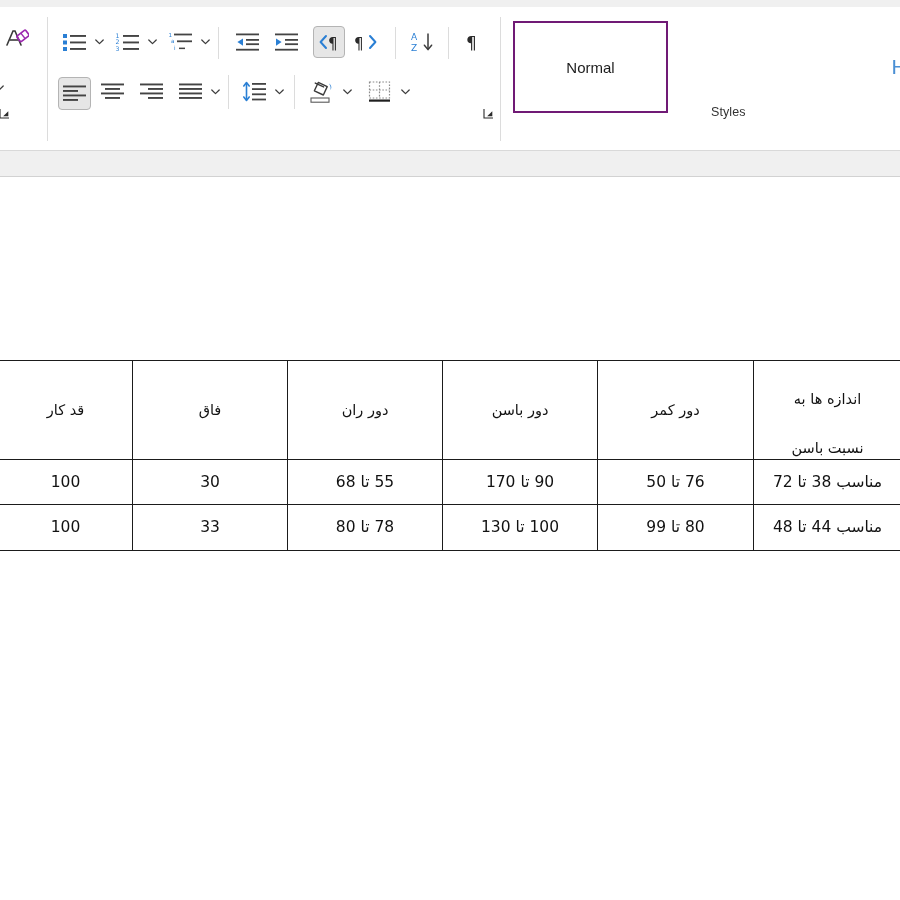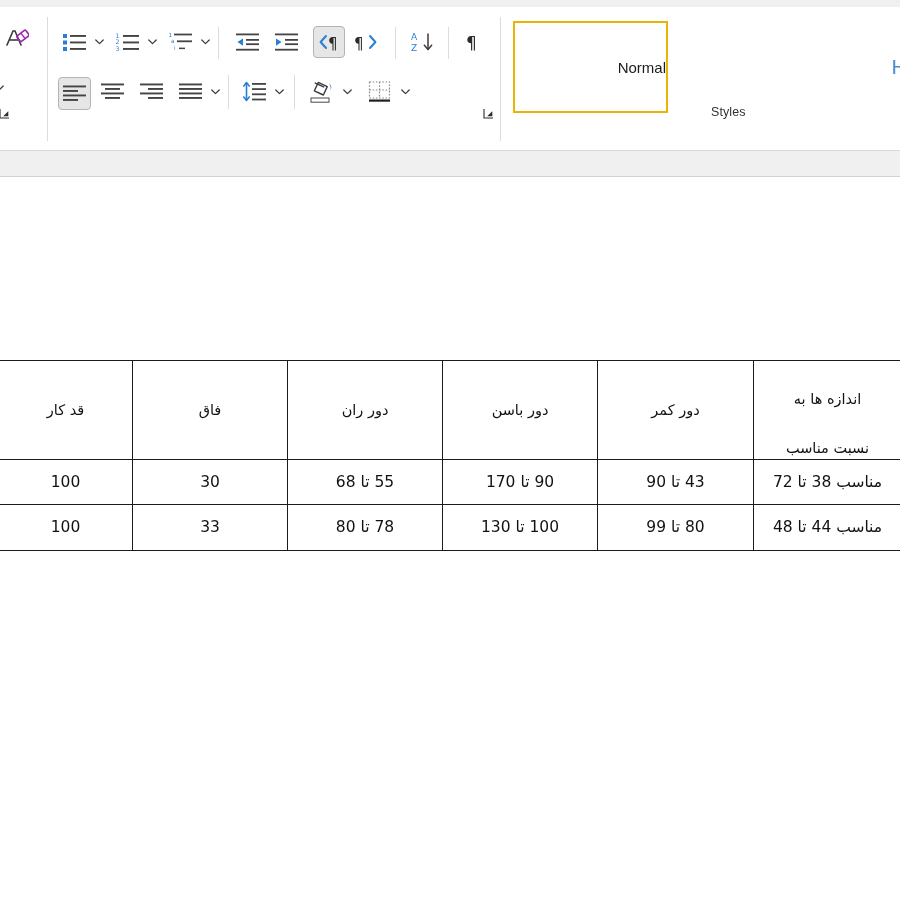--- a/index.html
+++ b/index.html
@@ -120,23 +120,22 @@
     border: 1px solid #ffffff;
     display: flex;
     align-items: center;
     justify-content: center;
     cursor: pointer;
     box-sizing: border-box;
     overflow: hidden;
     white-space: nowrap;
   }
   .style-tile.selected {
-    border: 2px solid #eab308;
+    border: 2px solid #701a75;
     background: #ffffff;
-    justify-content: flex-end;
   }
   .style-tile .stxt {
     font-size: 15px;
     color: #1c1c1c;
     font-family: "Liberation Sans", sans-serif;
   }
   .style-tile .stxt.heading {
     font-size: 21px;
     color: #4a8fd4;
     font-weight: 400;
@@ -479,31 +478,31 @@
         <col style="width:156px">
         <col style="width:155px">
         <col style="width:155px">
         <col style="width:155px">
         <col style="width:134px">
       </colgroup>
       <tbody>
         <tr class="head-row">
           <td>
             <span class="cell-2line">اندازه ها به</span>
-            <span class="cell-2line">نسبت مناسب</span>
+            <span class="cell-2line">نسبت باسن</span>
           </td>
           <td>دور کمر</td>
           <td>دور باسن</td>
           <td>دور ران</td>
           <td>فاق</td>
           <td>قد کار</td>
         </tr>
         <tr class="data-row">
           <td>مناسب 38 تا 72</td>
-          <td>43 تا 90</td>
+          <td>76 تا 50</td>
           <td>90 تا 170</td>
           <td>55 تا 68</td>
           <td>30</td>
           <td>100</td>
         </tr>
         <tr class="data-row last">
           <td>مناسب 44 تا 48</td>
           <td>80 تا 99</td>
           <td>100 تا 130</td>
           <td>78 تا 80</td>

